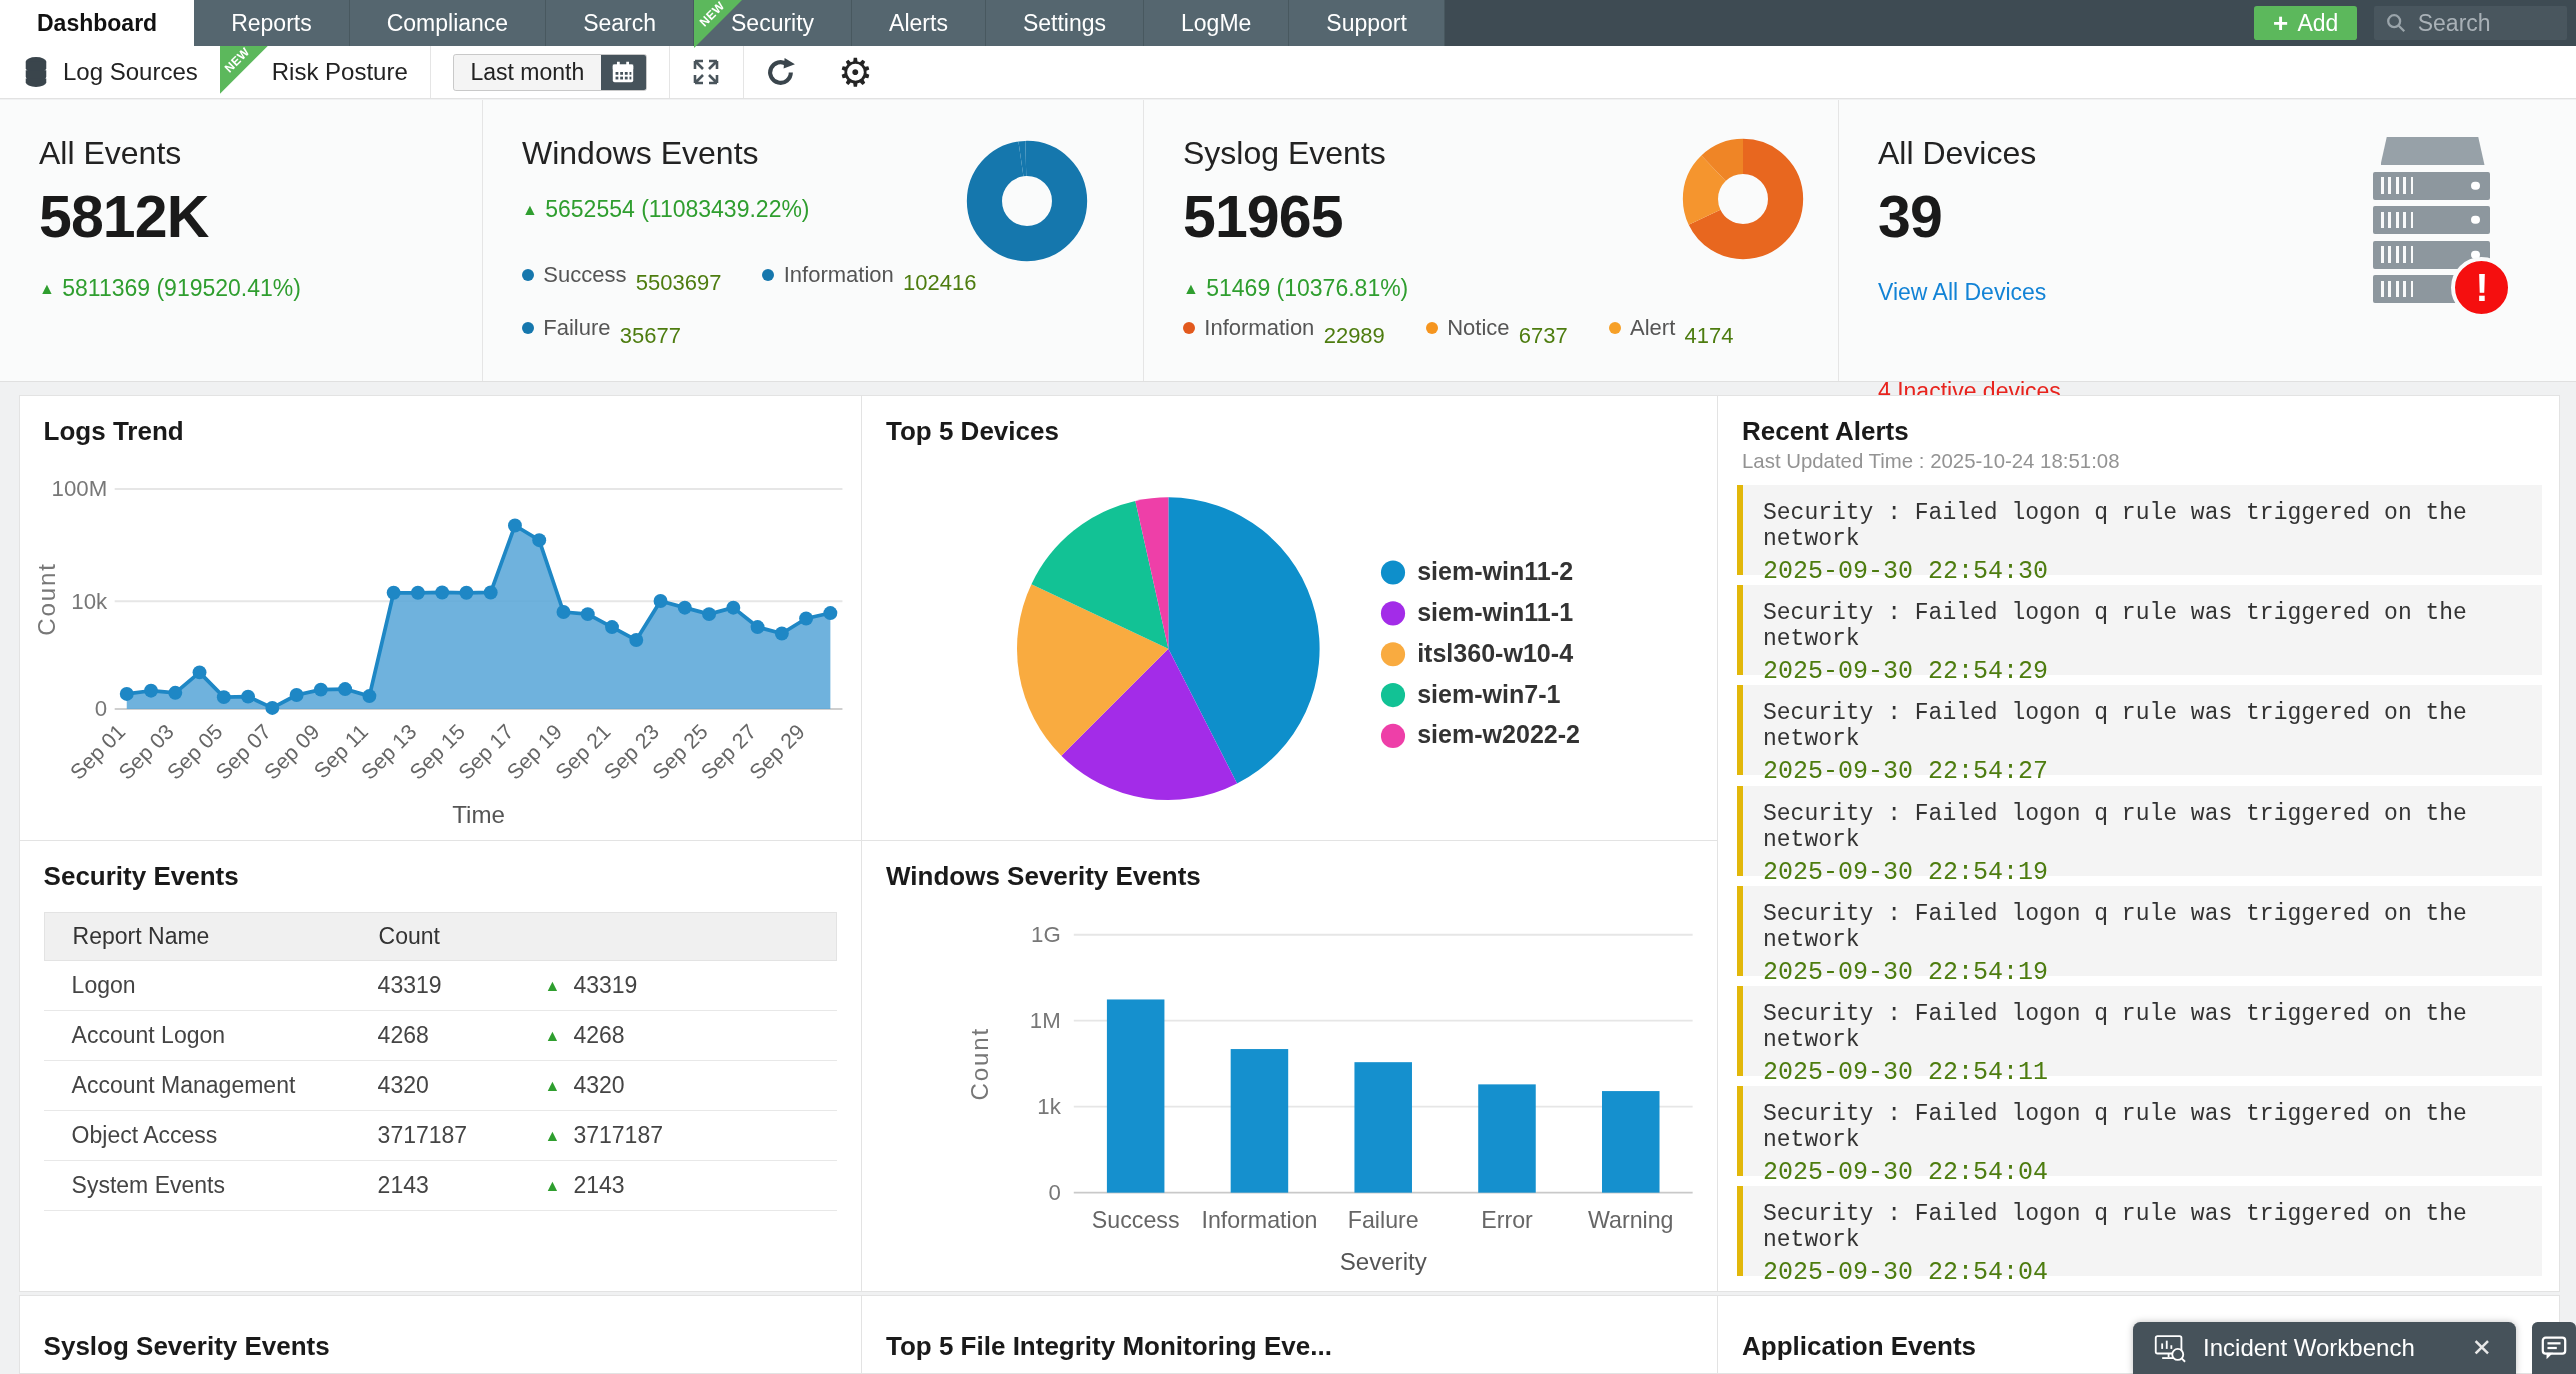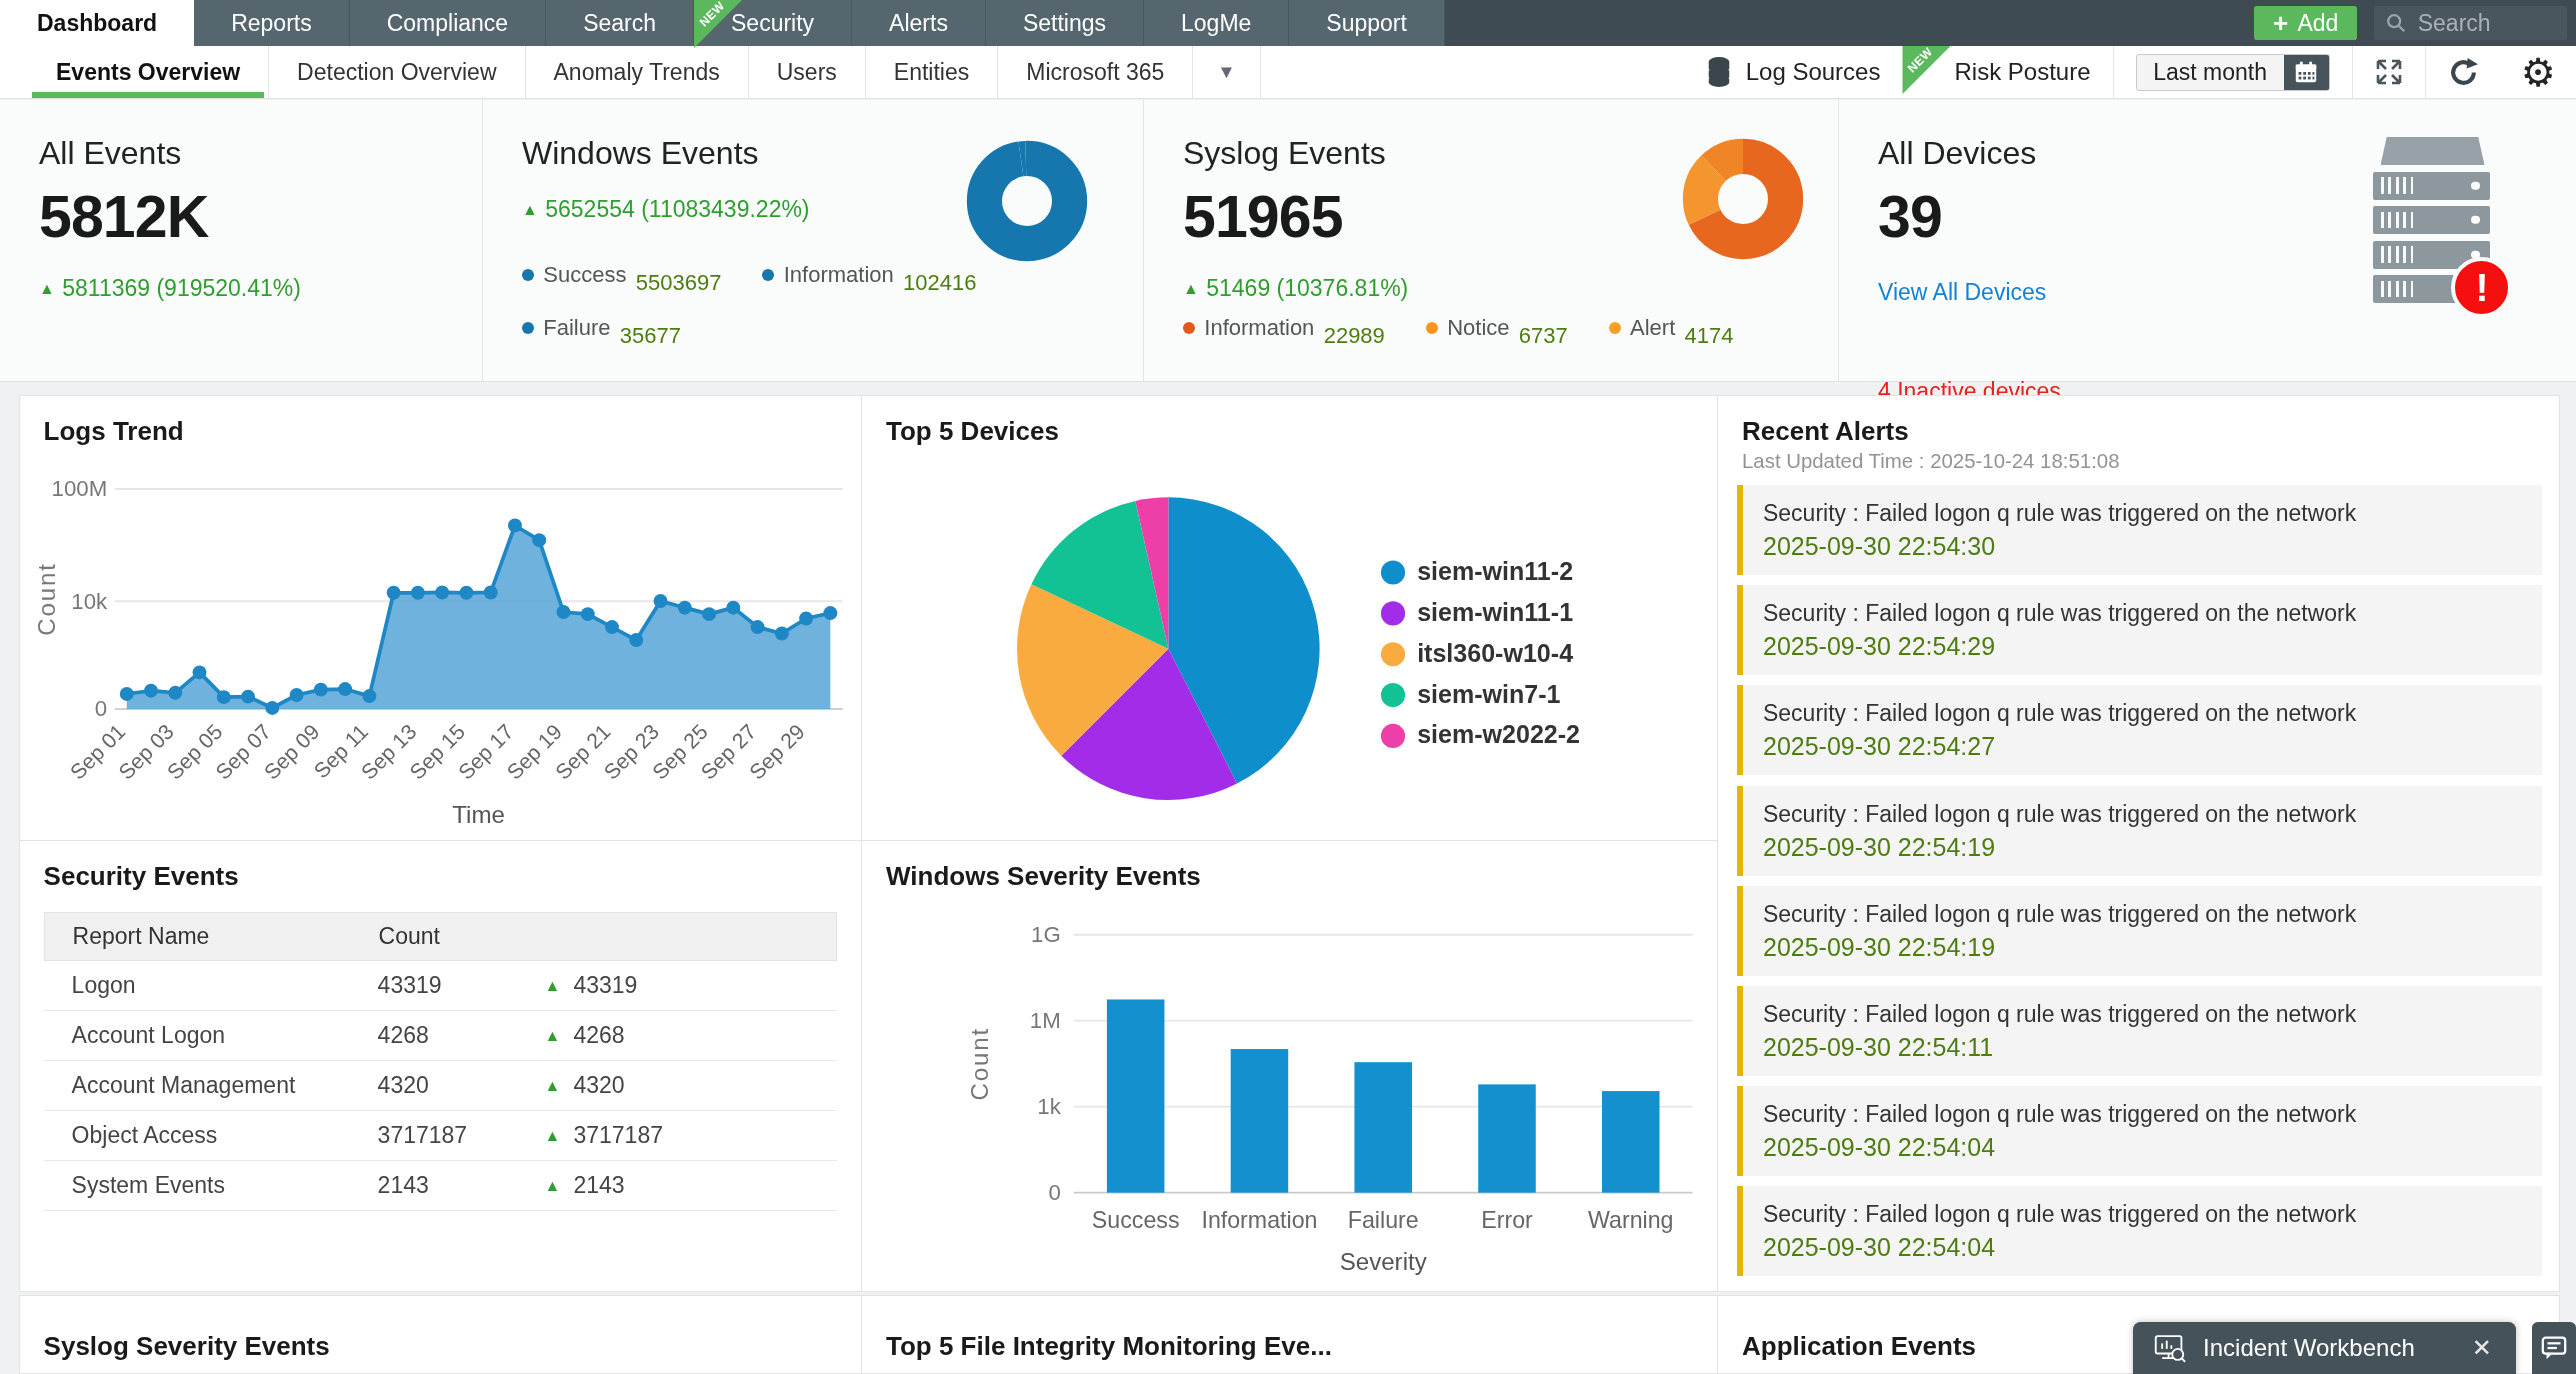--- a/index.html
+++ b/index.html
@@ -57,21 +57,21 @@
   .srv-bar::after { content:""; position:absolute; right:10.2px; top:50%; transform:translateY(-50%); width:8.4px; height:8.4px; border-radius:50%; background:#fff; }
   .srv-badge { position:absolute; right:-20.4px; bottom:-15px; width:61px; height:61px; border-radius:50%; background:#f50f0f; border:4.6px solid #fafbfb; color:#fff; font-size:39px; font-weight:bold; display:flex; align-items:center; justify-content:center; }
 
   
   .panel { position:absolute; background:#fff; border:0.9px solid #e3e3e3; overflow:hidden; }
   .panel-title { position:absolute; left:24px; top:20.4px; font-size:26px; font-weight:bold; color:#1a1a1a; white-space:nowrap; }
   .panel-sub { position:absolute; left:24px; top:54px; font-size:20.4px; color:#939393; }
 
   
   .alerts-list { position:absolute; left:18.6px; right:16.7px; top:89px; }
-  .alert-card { background:#f4f4f4; border-left:6.5px solid #e2b70a; height:90px; margin-bottom:10.2px; padding:15px 20.4px; }
+  .alert-card { background:#f4f4f4; border-left:6.5px solid #e2b70a; height:90px; margin-bottom:10.2px; padding:15px 20.4px;font-family:Liberation Mono, monospace; }
   .alert-msg { font-size:23px; color:#333; }
   .alert-time { font-size:25px; color:#4d7c0f; margin-top:5px; }
 
   
   .sec-table { position:absolute; left:24px; right:24px; top:71px; font-size:23px; color:#444; }
   .sec-row { display:flex; align-items:center; height:50px; border-bottom:0.9px solid #e8e8e8; }
   .sec-row.head { background:#f0f0f0; border:0.9px solid #e3e3e3; color:#333; height:49px; }
   .sec-c1 { padding-left:28px; width:334px; }
   .sec-c2 { width:167px; }
   .sec-delta { display:flex; align-items:center; gap:13px; color:#444; }
@@ -111,31 +111,20 @@
       <svg width="22" height="22" viewBox="0 0 24 24">
         <circle cx="10" cy="10" r="6.5" fill="none" stroke="#9aa4aa" stroke-width="2.5"></circle>
         <line x1="15" y1="15" x2="21" y2="21" stroke="#9aa4aa" stroke-width="2.5"></line>
       </svg>
       <span>Search</span>
     </div>
   </div>
 </div>
 
 <div class="tabbar">
-  <div style="display:flex;">
-    <div class="tabs" id="subTabs">
-        <div class="tab active">Events Overview</div>
-        <div class="tab">Detection Overview</div>
-        <div class="tab">Anomaly Trends</div>
-        <div class="tab">Users</div>
-        <div class="tab">Entities</div>
-        <div class="tab">Microsoft 365</div>
-      </div>
-    <div class="tab-caret">▼</div>
-  </div>
   <div class="tabbar-right">
     <div class="tb-group">
       <svg width="28" height="32" viewBox="0 0 30 34">
         <ellipse cx="15" cy="6" rx="11" ry="5" fill="#3a454c"></ellipse>
         <path d="M4 6 v7 a11 5 0 0 0 22 0 v-7" fill="#3a454c"></path>
         <path d="M4 15 v7 a11 5 0 0 0 22 0 v-7" fill="#3a454c"></path>
         <path d="M4 24 v4 a11 5 0 0 0 22 0 v-4" fill="#3a454c"></path>
       </svg>
       <span>Log Sources</span>
     </div>

